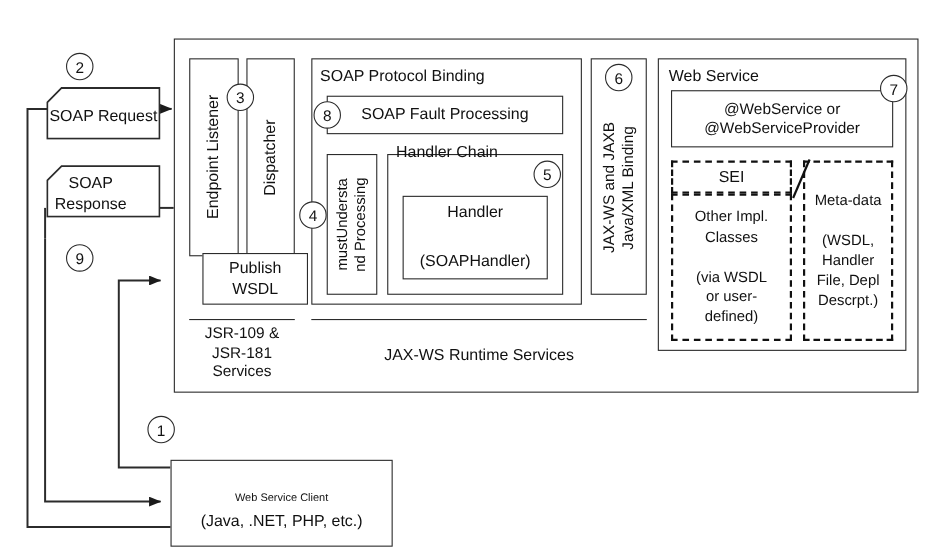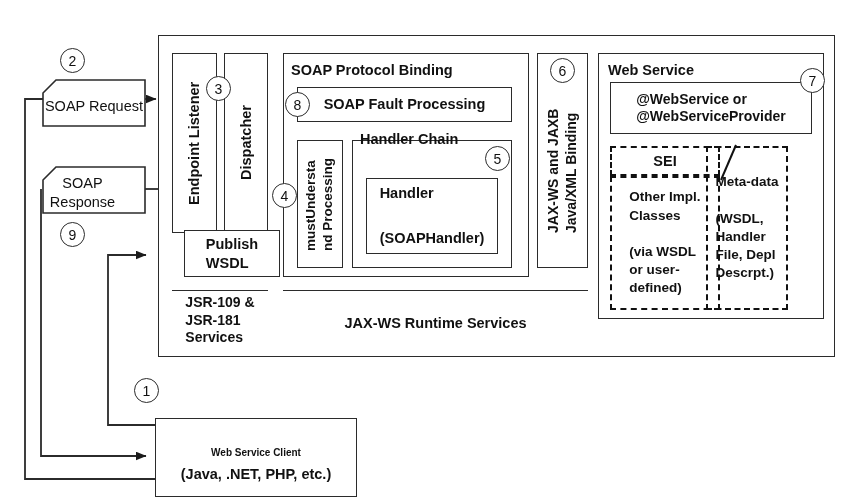--- a/index.html
+++ b/index.html
@@ -3,22 +3,22 @@
 <meta charset="utf-8">
 <style>
   html,body{margin:0;padding:0;background:#ffffff;}
   body{width:854px;height:500px;position:relative;overflow:hidden;
        font-family:"Liberation Sans","DejaVu Sans",sans-serif;color:#111;}
   #stage{position:absolute;left:0;top:0;width:854px;height:500px;}
   .box{position:absolute;box-sizing:border-box;border:1.5px solid #2b2b2b;background:#fff;}
   .box.thin{border-width:1.2px;}
   .box.dash{border:2px dashed #111;background:transparent;}
   .lbl{position:absolute;box-sizing:border-box;display:flex;
-       align-items:center;justify-content:center;text-align:left;
-       line-height:1.25;white-space:pre-line;font-weight:bold;}
+       align-items:center;justify-content:center;text-align:center;
+       line-height:1.25;white-space:pre-line;}
   .vtext{writing-mode:vertical-rl;transform:rotate(180deg);}
   .circ{position:absolute;box-sizing:border-box;border:1.4px solid #2b2b2b;
         border-radius:50%;background:#fff;display:flex;align-items:center;
         justify-content:center;font-size:14px;z-index:40;}
   .divider{position:absolute;background:#2b2b2b;height:1.4px;}
   svg.arrowlayer{position:absolute;left:0;top:0;width:854px;height:500px;
                  pointer-events:none;overflow:visible;}
   .soapshape{position:absolute;}
   .soapshape svg{position:absolute;left:0;top:0;}
   .soapshape .txt{position:absolute;left:0;top:0;width:100%;height:100%;
@@ -59,21 +59,21 @@
 
 
   <div class="soapshape" style="left:42px;top:79px;width:104px;height:48px;">
     <svg width="104" height="48" viewBox="0 0 104 48">
       <path d="M1,14 L14,1 L103,1 L103,47 L1,47 Z" fill="#fff" stroke="#2b2b2b" stroke-width="1.6"></path>
     </svg>
     <div class="txt" style="font-size:14.5px;">SOAP
 Request</div>
   </div>
 
-  <div class="soapshape" style="left:42px;top:166px;width:81px;height:48px;">
+  <div class="soapshape" style="left:42px;top:150px;width:81px;height:48px;">
     <svg width="104" height="48" viewBox="0 0 104 48">
       <path d="M1,14 L14,1 L103,1 L103,47 L1,47 Z" fill="#fff" stroke="#2b2b2b" stroke-width="1.6"></path>
     </svg>
     <div class="txt" style="font-size:14.5px;">SOAP
 Response</div>
   </div>
 
   <div class="box" style="left:158px;top:35px;width:677px;height:322px;"></div>
 
   <div class="box thin" style="left:172px;top:53px;width:45px;height:180px;">
@@ -161,21 +161,21 @@
   <div class="box dash" style="left:610px;top:176px;width:110px;height:134px;">
     <div class="lbl" style="left:0;top:0;width:100%;height:100%;font-size:13.5px;
          line-height:1.35;">Other Impl.
 Classes
 
 (via WSDL
 or user-
 defined)</div>
   </div>
 
-  <div class="box dash" style="left:706px;top:146px;width:82px;height:164px;">
+  <div class="box dash" style="left:730px;top:146px;width:82px;height:164px;">
     <div class="lbl" style="left:0;top:0;width:100%;height:100%;font-size:13.5px;
          line-height:1.35;">Meta-data
 
 (WSDL,
 Handler
 File, Depl
 Descrpt.)</div>
   </div>
 
   <svg style="position:absolute;left:714px;top:142px;width:30px;height:42px;" viewBox="0 0 30 42">

